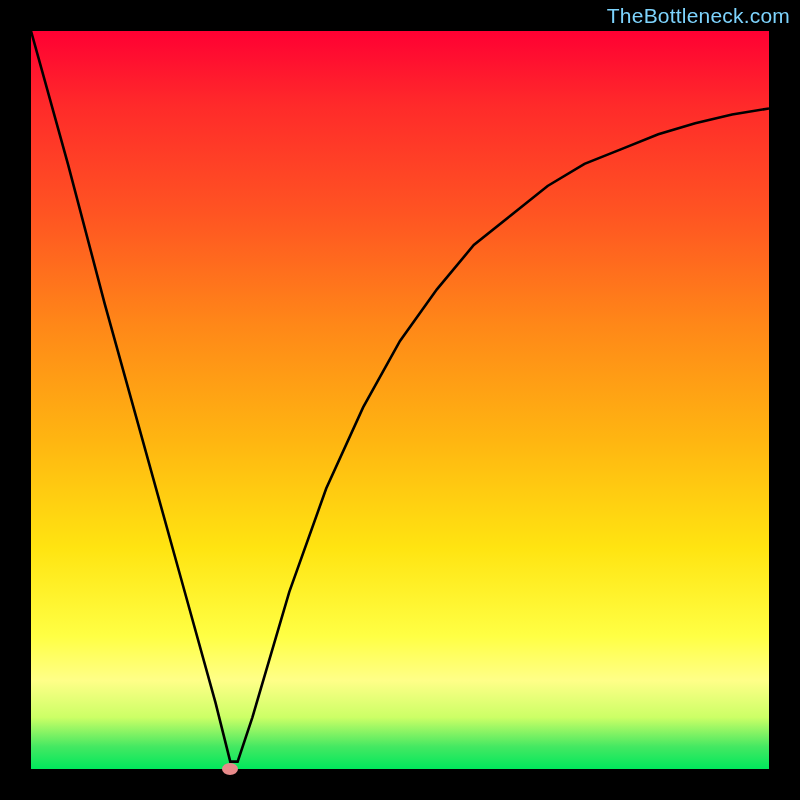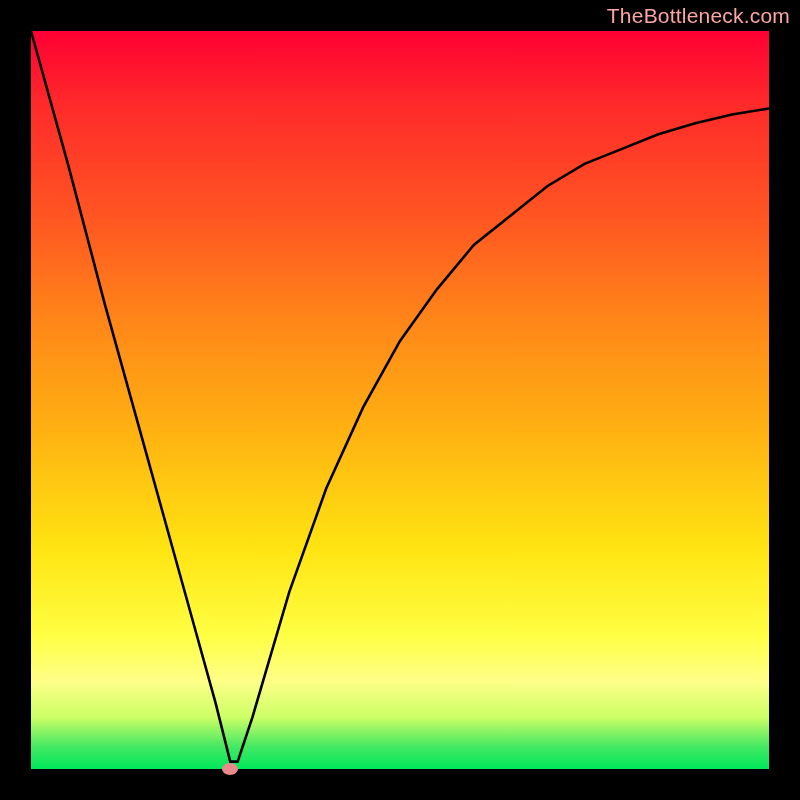--- a/index.html
+++ b/index.html
@@ -50,21 +50,21 @@
     height: 12px;
     background: #e88a8a;
     border-radius: 50%;
     left: 192px;
     bottom: 1px;
   }
   .watermark {
     position: absolute;
     top: 4px;
     right: 10px;
-    color: #fca5a5;
+    color: #7dd3fc;
     font-size: 21px;
     font-weight: 400;
     letter-spacing: 0.2px;
   }
 </style>
 </head>
 <body>
 
 <div class="frame">
   <div class="plot">

